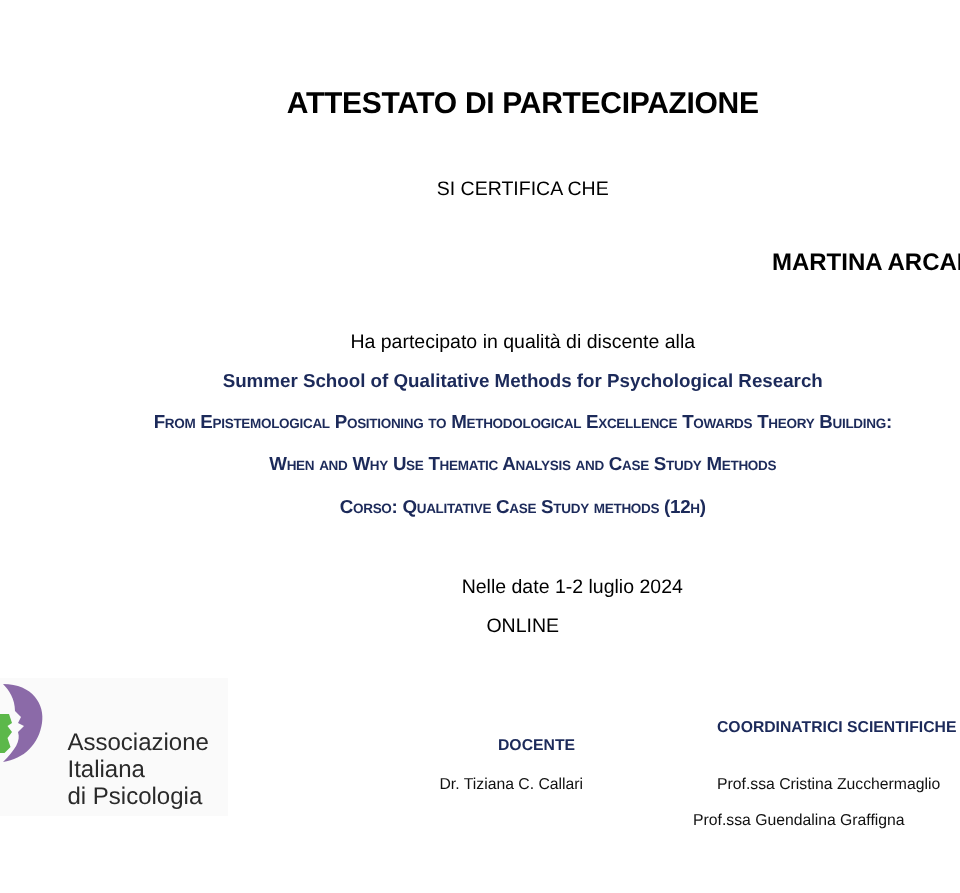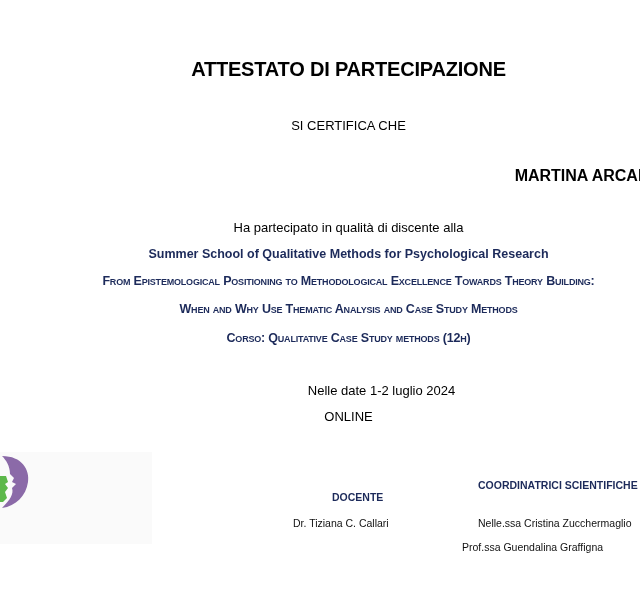--- a/index.html
+++ b/index.html
@@ -119,22 +119,27 @@
 
   <div class="abs center online">ONLINE</div>
 
   <div class="logo">
     <svg width="40" height="70" viewBox="0 0 40 70">
 
       <path d="M2 4 C 22 4, 30 18, 28 30 C 26 44, 16 54, 2 56 C 10 48, 14 42, 12 36 L 16 32 L 12 30 L 14 26 L 10 22 C 10 14, 6 8, 2 4 Z" fill="#8b6aa8"></path>
 
       <path d="M0 24 L 6 24 L 8 30 L 5 32 L 8 36 L 5 40 L 7 46 L 3 50 L 0 50 Z" fill="#5cb84a"></path>
     </svg>
+    <div class="logo-text">
+      <div>Associazione</div>
+      <div>Italiana</div>
+      <div>di Psicologia</div>
+    </div>
   </div>
 
   <div class="abs sig-label" style="left:292px; top:491px;padding-left:40px;">DOCENTE</div>
   <div class="abs sig-name" style="left:293px; top:517px;">Dr. Tiziana C. Callari</div>
 
   <div class="abs sig-label" style="left:478px; top:479px;">COORDINATRICI SCIENTIFICHE</div>
-  <div class="abs sig-name" style="left:478px; top:517px;">Nelle.ssa Cristina Zucchermaglio</div>
+  <div class="abs sig-name" style="left:478px; top:517px;">Prof.ssa Cristina Zucchermaglio</div>
   <div class="abs sig-name" style="left:462px; top:541px;">Prof.ssa Guendalina Graffigna</div>
 
 </div>
 
 </body></html>

